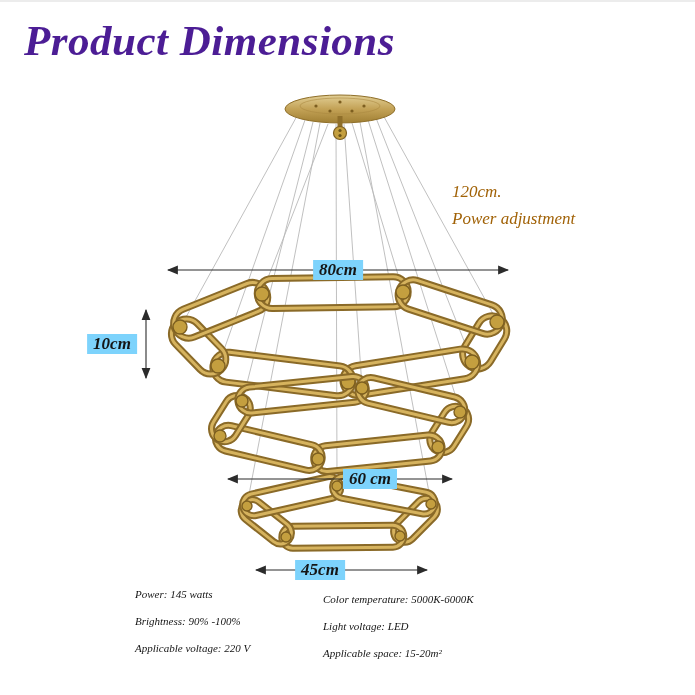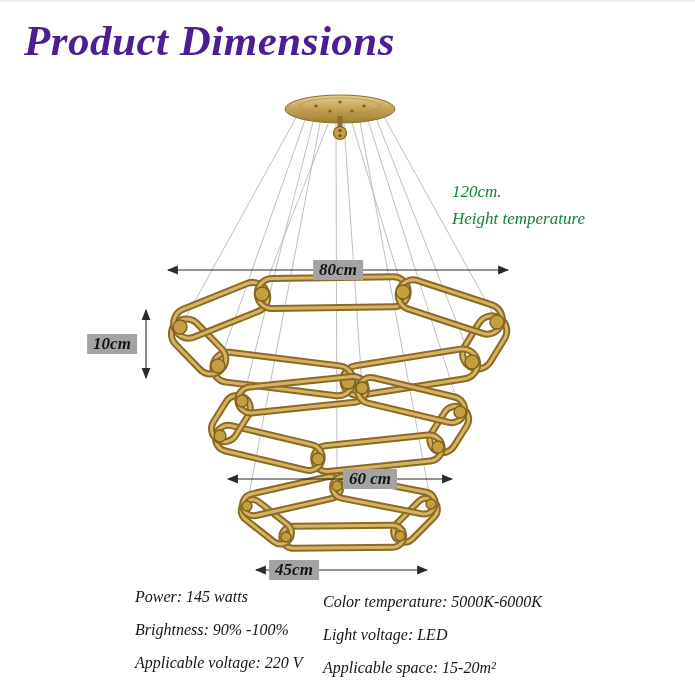--- a/index.html
+++ b/index.html
@@ -15,31 +15,31 @@
     position:absolute; left:24px; top:14px;
     font-style:italic; font-weight:bold; font-size:43px;
     color:#4c1d95; letter-spacing:0.5px; white-space:nowrap;
   }
   .art { position:absolute; left:0; top:0; }
   .lko { fill:none; stroke:#8a6a28; stroke-width:7; }
   .lki { fill:none; stroke:#d6b35e; stroke-width:3; }
   .clip { fill:#c49f3f; stroke:#7d5f20; stroke-width:1.4; }
   .dim-label {
     position:absolute; transform:translate(-50%,-50%);
-    background:#a3a3a3; padding:0 6px;
+    background:#7dd3fc; padding:0 6px;
     font-style:italic; font-weight:bold; font-size:17px;
     color:#151515; white-space:nowrap;
   }
   .note {
     position:absolute; left:452px; top:176px;
-    font-style:italic; font-size:17px; color:#15803d;
+    font-style:italic; font-size:17px; color:#a16207;
     line-height:27px; white-space:nowrap;
   }
   .specs {
-    position:absolute; font-style:italic; font-size:16px;
+    position:absolute; font-style:italic; font-size:11px;
     color:#151515; white-space:nowrap;
   }
   .specs .spec { margin-bottom:15px; }
   .specs-left  { left:135px; top:586px; }
   .specs-right { left:323px; top:591px; }
 </style>
 </head>
 <body>
 
 <div class="page">
@@ -196,25 +196,25 @@
       <line x1="168" y1="268" x2="508" y2="268" marker-start="url(#ah)" marker-end="url(#ah)"></line>
       <line x1="146" y1="308" x2="146" y2="376" marker-start="url(#ah)" marker-end="url(#ah)"></line>
       <line x1="228" y1="477" x2="452" y2="477" marker-start="url(#ah)" marker-end="url(#ah)"></line>
       <line x1="256" y1="568" x2="427" y2="568" marker-start="url(#ah)" marker-end="url(#ah)"></line>
     </g>
   </svg>
 
   <div class="dim-label" style="left:338px; top:268px;">80cm</div>
   <div class="dim-label" style="left:112px; top:342px;">10cm</div>
   <div class="dim-label" style="left:338px; top:477px;margin-left:32px;">60 cm</div>
-  <div class="dim-label" style="left:294px; top:568px;">45cm</div>
+  <div class="dim-label" style="left:320px; top:568px;">45cm</div>
 
   <div class="note">
     <div>120cm.</div>
-    <div>Height temperature</div>
+    <div>Power adjustment</div>
   </div>
 
   <div class="specs specs-left">
     <div class="spec">Power: 145 watts</div>
     <div class="spec">Brightness: 90% -100%</div>
     <div class="spec">Applicable voltage: 220 V</div>
   </div>
   <div class="specs specs-right">
     <div class="spec">Color temperature: 5000K-6000K</div>
     <div class="spec">Light voltage: LED</div>

